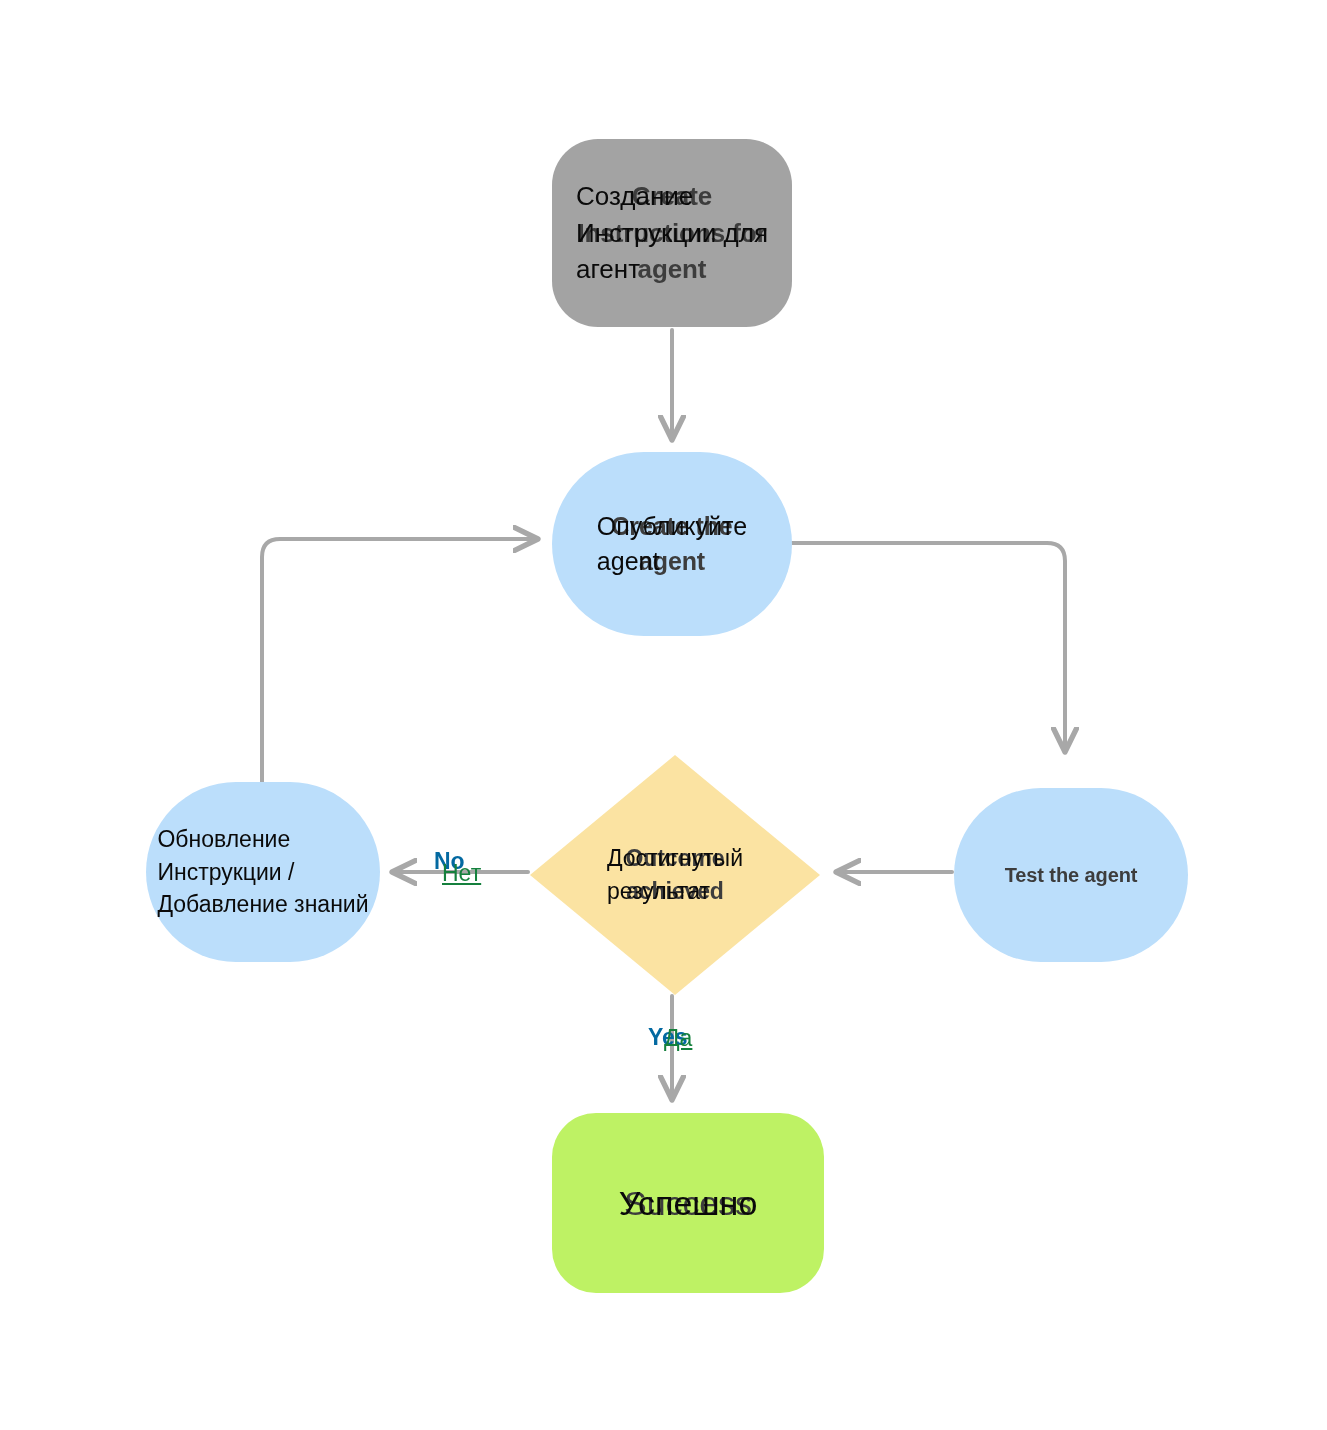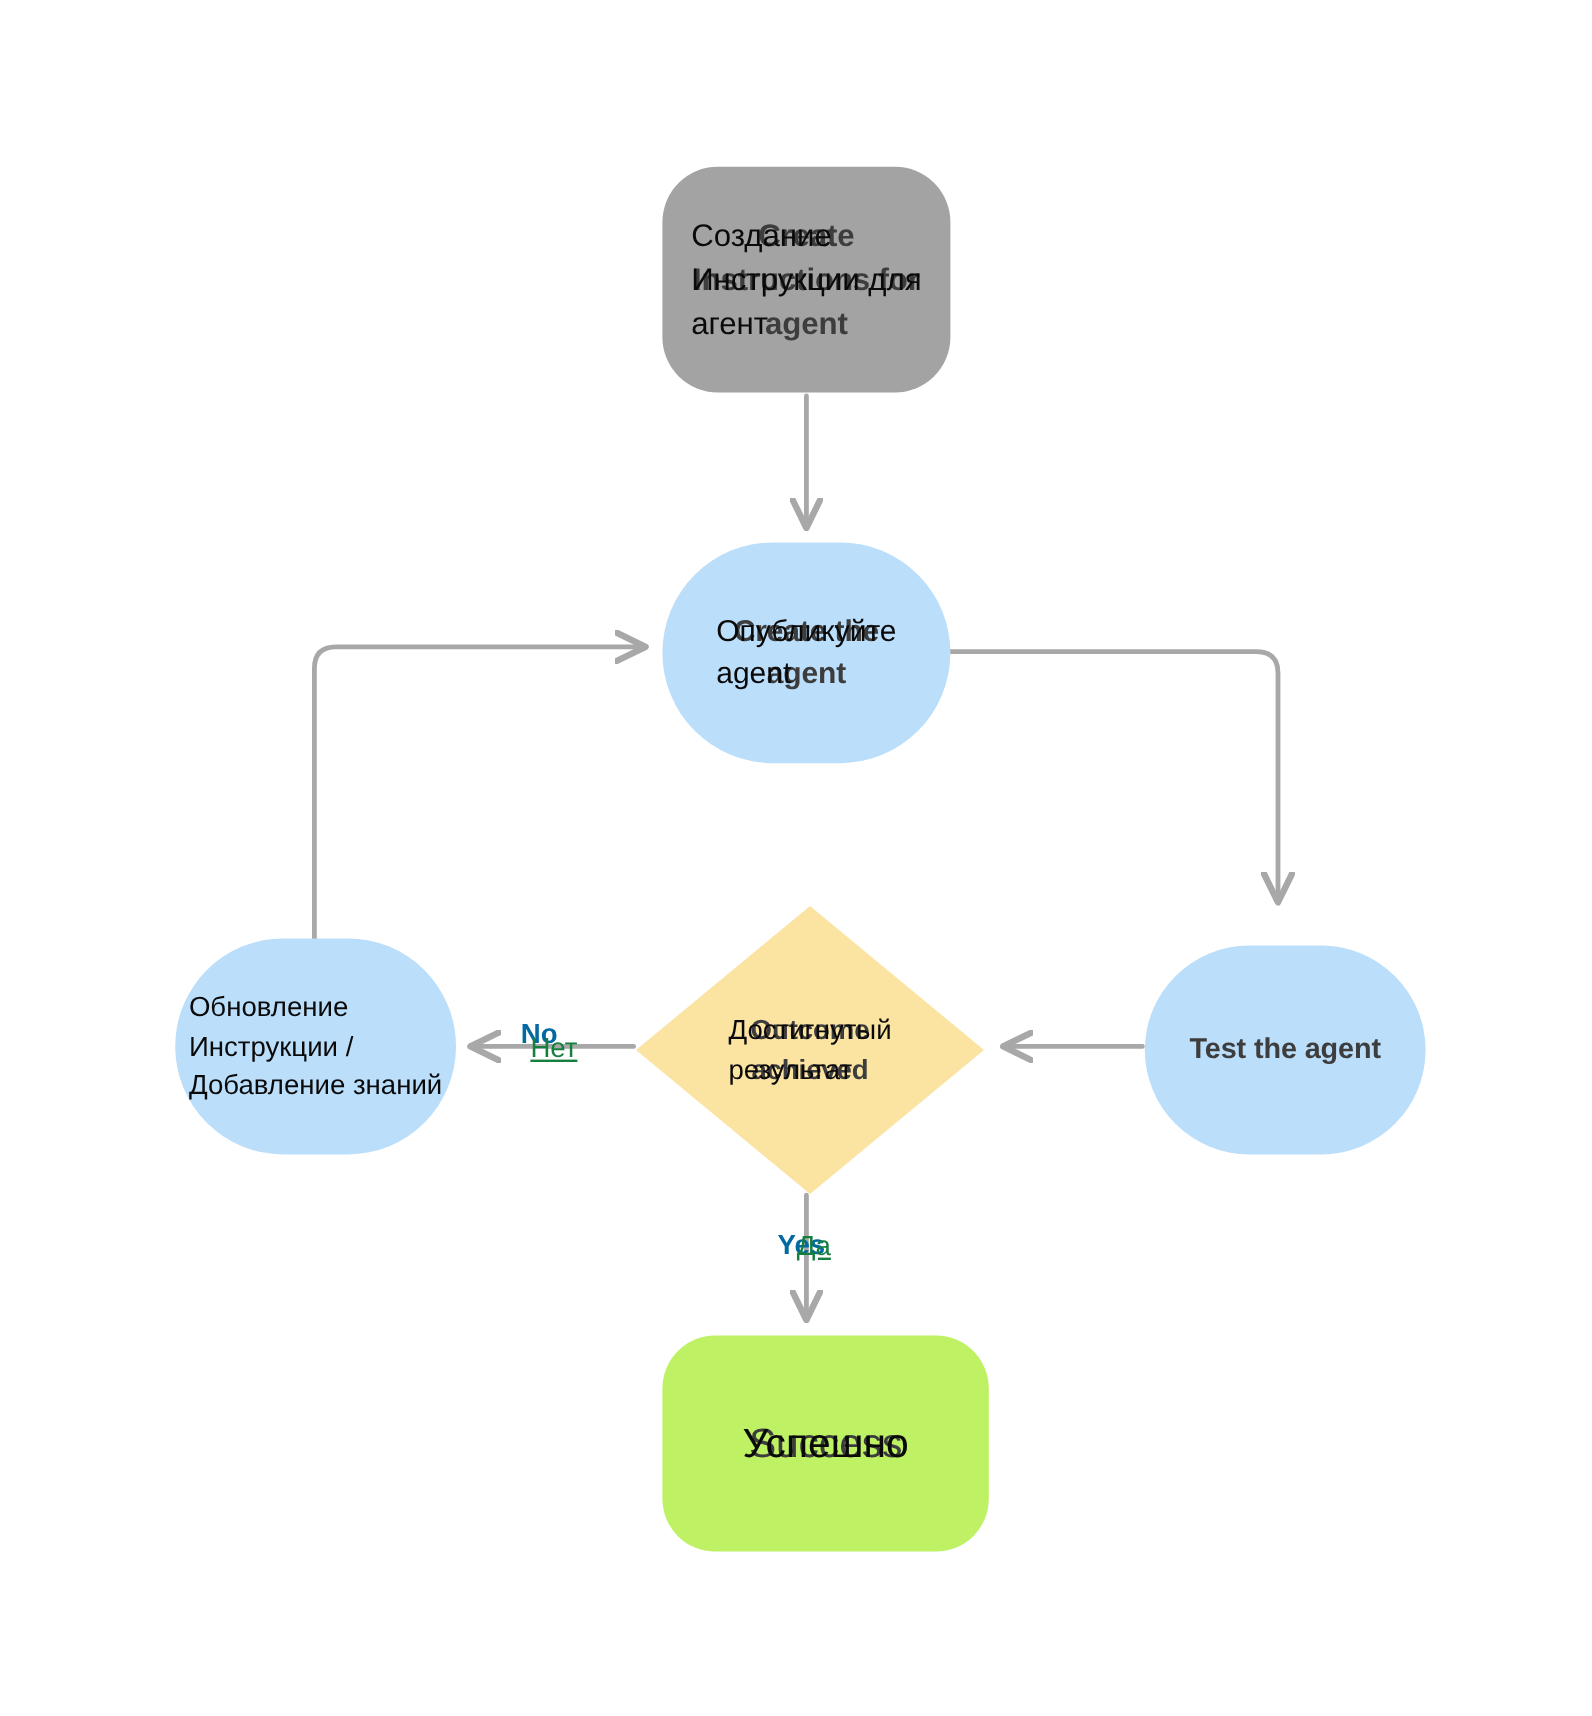--- a/index.html
+++ b/index.html
@@ -58,21 +58,21 @@
     white-space:pre-line;
   }
 
   
   .nd-create  .t-en{font-size:26px;}
   .nd-create  .t-ru{font-size:26px;}
   .nd-publish .t-en{font-size:25px;}
   .nd-publish .t-ru{font-size:25px;}
   .nd-update  .t-en{font-size:23px;}
   .nd-update  .t-ru{font-size:23px;}
-  .nd-test    .t-en{font-size:24px;}
+  .nd-test    .t-en{font-size:20px;}
   .nd-test    .t-ru{font-size:24px;}
   .nd-decision .t-en{font-size:23px;}
   .nd-decision .t-ru{font-size:23px;}
   .nd-success .t-en{font-size:34px;font-weight:400;}
   .nd-success .t-ru{font-size:34px;}
 
   
   .edge-label{
     position:absolute;
     width:110px;

